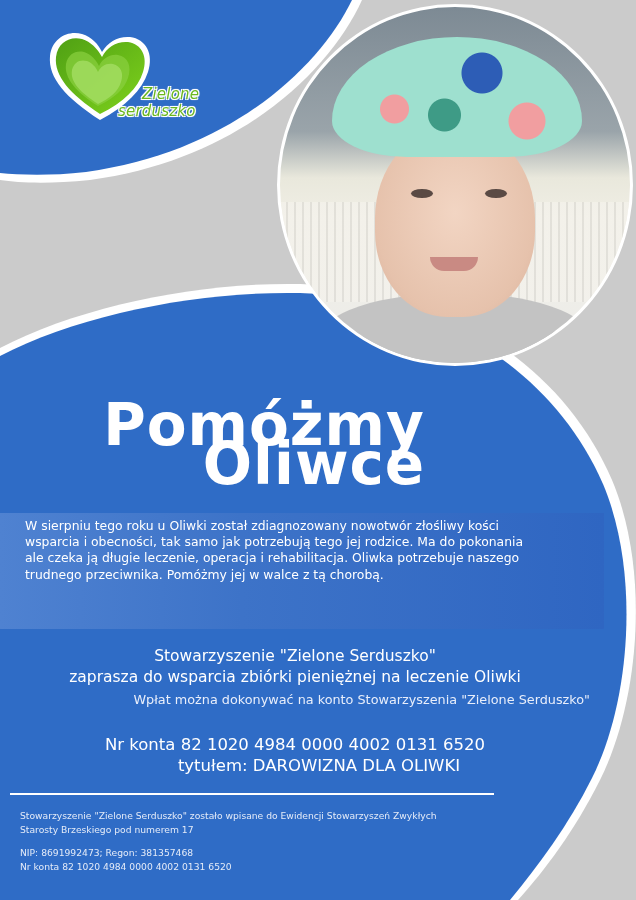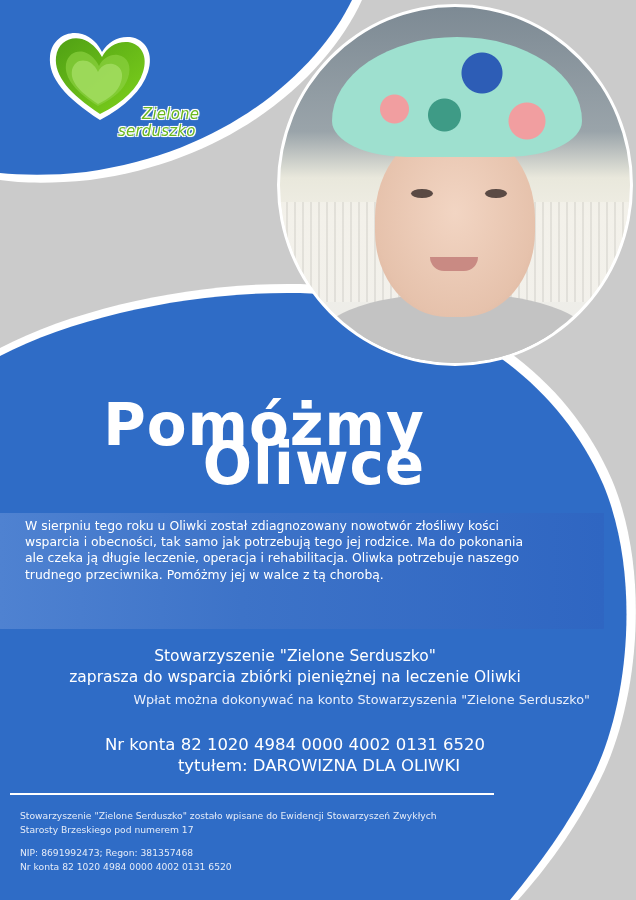--- a/index.html
+++ b/index.html
@@ -19,21 +19,21 @@
   .photo .cap { position:absolute; left:52px; top:30px; width:250px; height:120px; border-radius:50% 50% 30% 30% / 70% 70% 30% 30%;
     background:
       radial-gradient(circle at 25% 60%, #f19ea0 0 14px, transparent 15px),
       radial-gradient(circle at 78% 70%, #f19ea0 0 18px, transparent 19px),
       radial-gradient(circle at 60% 30%, #2d5db6 0 20px, transparent 21px),
       radial-gradient(circle at 45% 65%, #3e9b86 0 16px, transparent 17px),
       #9ee0cf; }
   .photo .eye { position:absolute; width:22px; height:9px; border-radius:50%; background:#5a4a44; top:182px; }
   .photo .mouth { position:absolute; left:150px; top:250px; width:48px; height:14px; border-radius:0 0 30px 30px; background:#c98a83; }
   .photo .shirt { position:absolute; left:40px; right:40px; bottom:-20px; height:90px; border-radius:50% 50% 0 0; background:#c3c3c3; }
-  .logo-text { position:absolute; font-family:"DejaVu Sans", sans-serif; font-style:italic; color:#6bb820; font-size:15px; line-height:15px; text-shadow: 0 0 2px #fff, 0 0 2px #fff, 1px 1px 0 #fff, -1px -1px 0 #fff, 1px -1px 0 #fff, -1px 1px 0 #fff; letter-spacing:0.2px;margin-top:20px; }
+  .logo-text { position:absolute; font-family:"DejaVu Sans", sans-serif; font-style:italic; color:#6bb820; font-size:15px; line-height:15px; text-shadow: 0 0 2px #fff, 0 0 2px #fff, 1px 1px 0 #fff, -1px -1px 0 #fff, 1px -1px 0 #fff, -1px 1px 0 #fff; letter-spacing:0.2px; }
   .title { position:absolute; color:#ffffff; font-family:"DejaVu Sans", sans-serif; font-weight:bold; text-align:center; }
   .title1 { left:84px; top:366px; width:360px; font-size:58px; line-height:60px; letter-spacing:1px;margin-top:29px; }
   .title2 { left:186px; top:434px; width:256px; font-size:58px; line-height:60px; letter-spacing:1px; }
   .panel { position:absolute; left:0; top:513px; width:604px; height:116px; background:linear-gradient(90deg, #4f82d1 0%, #3d73c8 40%, #2f66c2 100%); }
   .panel-text { position:absolute; left:25px; top:518px; width:590px; color:#ffffff; font-family:"DejaVu Sans", sans-serif; font-size:12.4px; line-height:16.2px; }
   .panel-text div { white-space:nowrap; }
   .center-block { position:absolute; left:0; width:590px; text-align:center; color:#ffffff; font-family:"DejaVu Sans", sans-serif; white-space:nowrap; }
   .invite1 { top:646px; font-size:15.5px; line-height:20px; }
   .invite2 { top:667px; font-size:15.5px; line-height:20px; }
   .bank-intro { top:692px; font-size:12.8px; line-height:16px; color:#e8eefb;text-align:right; }

